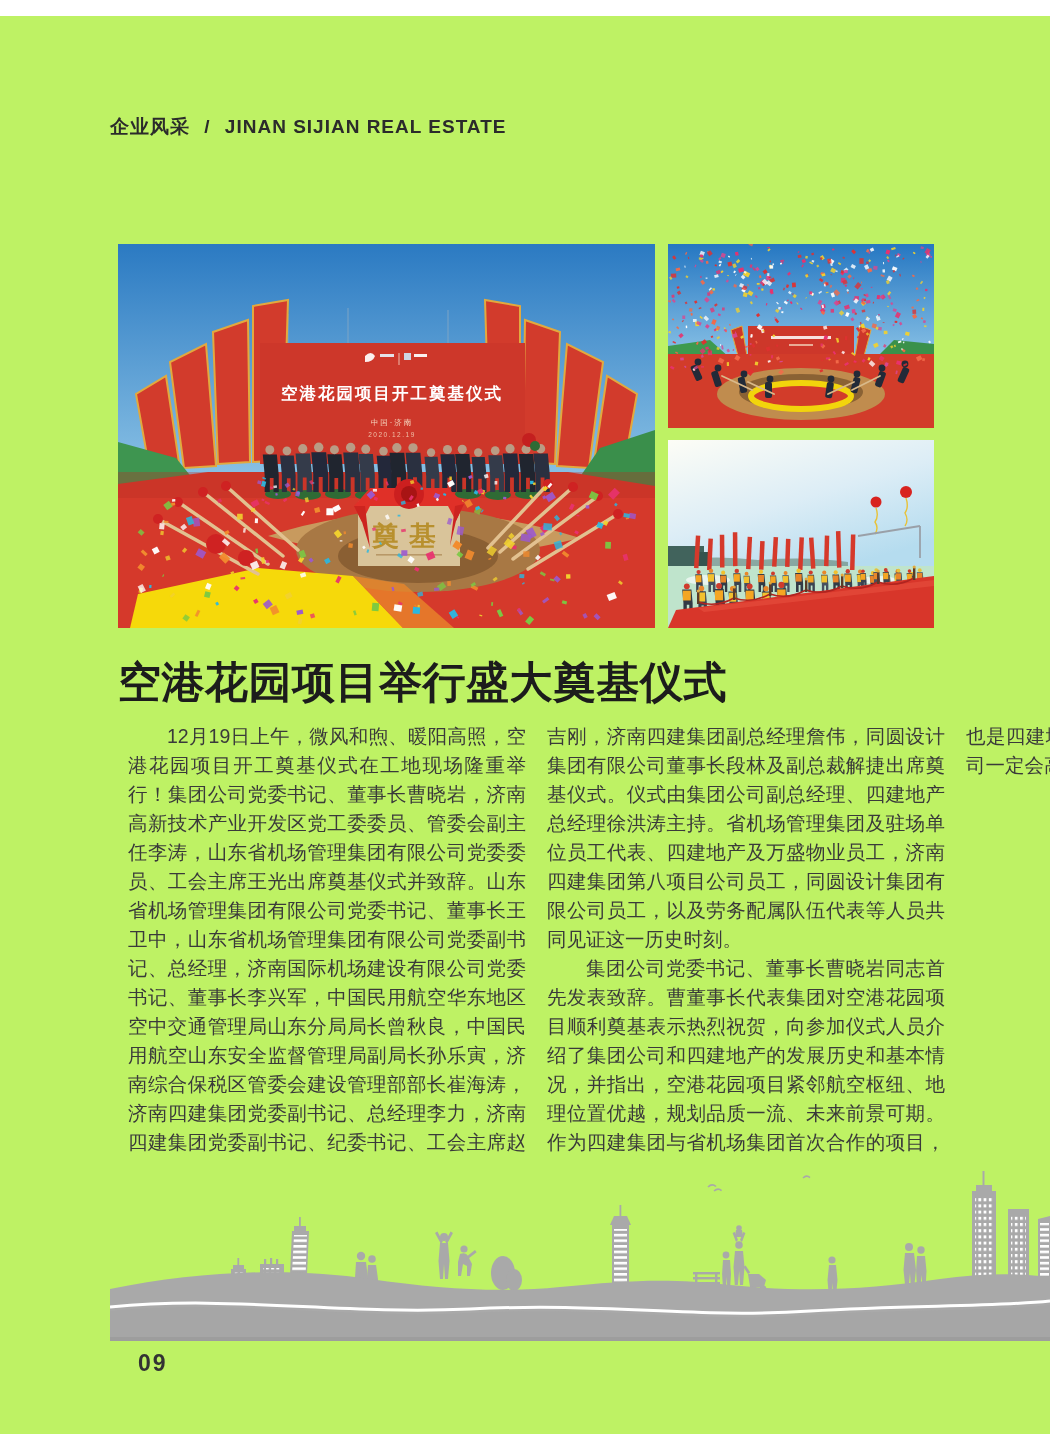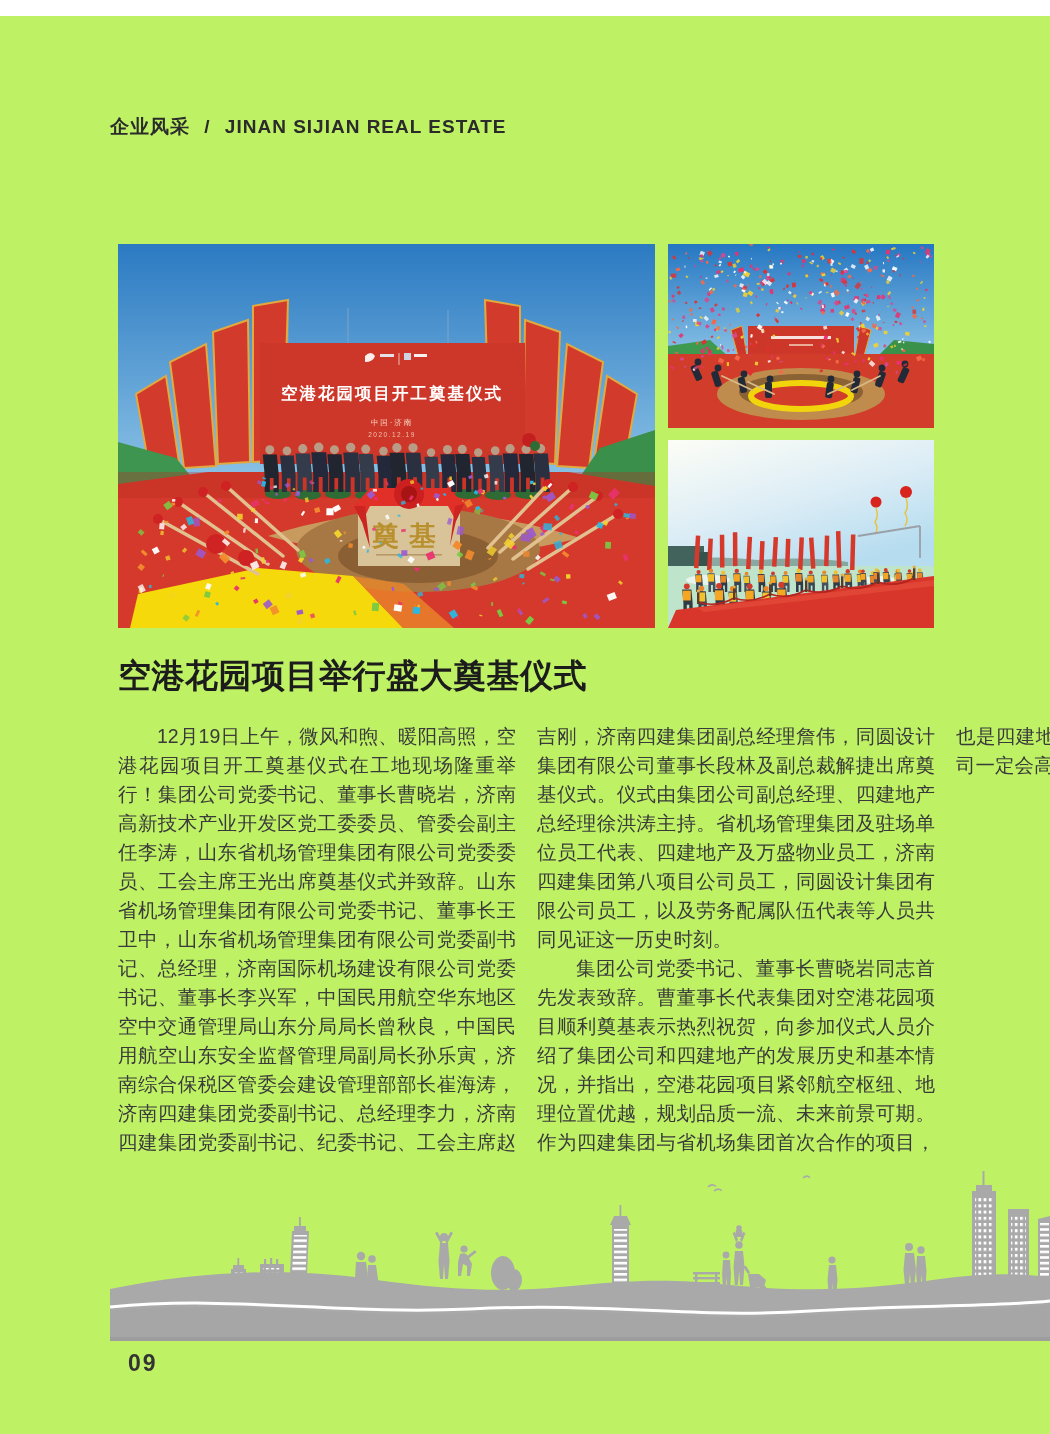--- a/index.html
+++ b/index.html
@@ -7,27 +7,27 @@
         font-family:"Liberation Sans","DejaVu Sans",sans-serif;}
   .page-header{position:absolute;left:110px;top:98px;font-size:19px;font-weight:bold;
                color:#2b2b2b;letter-spacing:1px;white-space:nowrap;}
   .page-header .sep{margin:0 8px;}
   figure{margin:0;padding:0;position:absolute;}
   figure svg{display:block;}
   .photo-main{left:118px;top:228px;border-radius:18px;}
   .photo-tr{left:668px;top:228px;}
   .photo-br{left:668px;top:424px;}
   .headline{position:absolute;left:118px;top:638px;margin:0;font-family:"Liberation Serif","DejaVu Serif",serif;
-            font-weight:bold;font-size:33px;color:#1c1c1c;letter-spacing:0.5px;}
-  .article-body{position:absolute;left:118px;top:706px;width:817px;height:442px;
+            font-weight:bold;font-size:43px;color:#1c1c1c;letter-spacing:0.5px;}
+  .article-body{position:absolute;left:128px;top:706px;width:817px;height:442px;
                 column-count:2;column-gap:21px;column-fill:auto;
                 font-size:19.5px;line-height:29px;color:#3a3a3a;text-align:justify;}
   .article-body p{margin:0;text-indent:2em;}
   .skyline{position:absolute;left:110px;top:1145px;}
-  .page-number{position:absolute;left:128px;top:1334px;font-size:23px;font-weight:bold;
+  .page-number{position:absolute;left:138px;top:1334px;font-size:23px;font-weight:bold;
                color:#333;letter-spacing:2px;}
   text{font-family:"Liberation Sans","DejaVu Sans",sans-serif;}
 </style>
 </head>
 <body>
 
 <div class="page">
 
   <header class="page-header">
     <span>企业风采</span>

